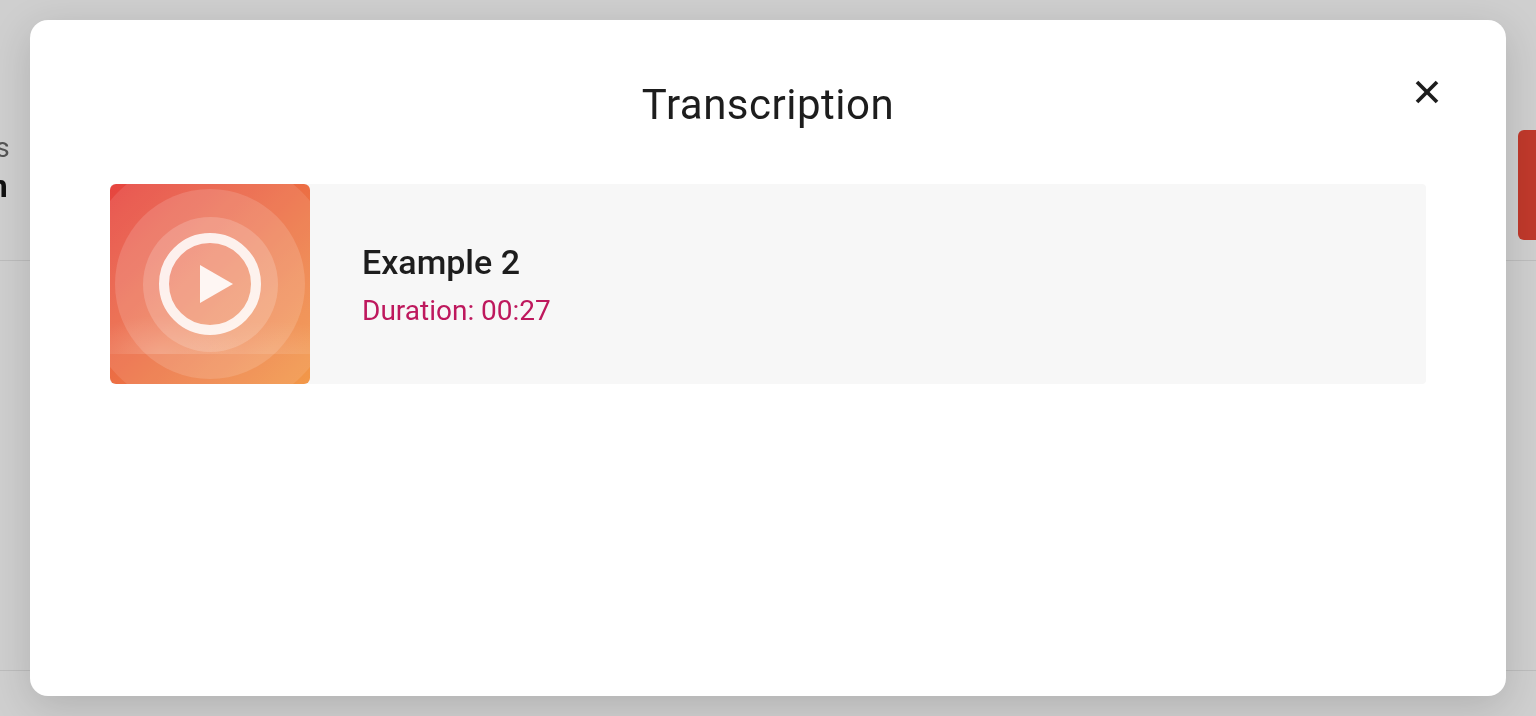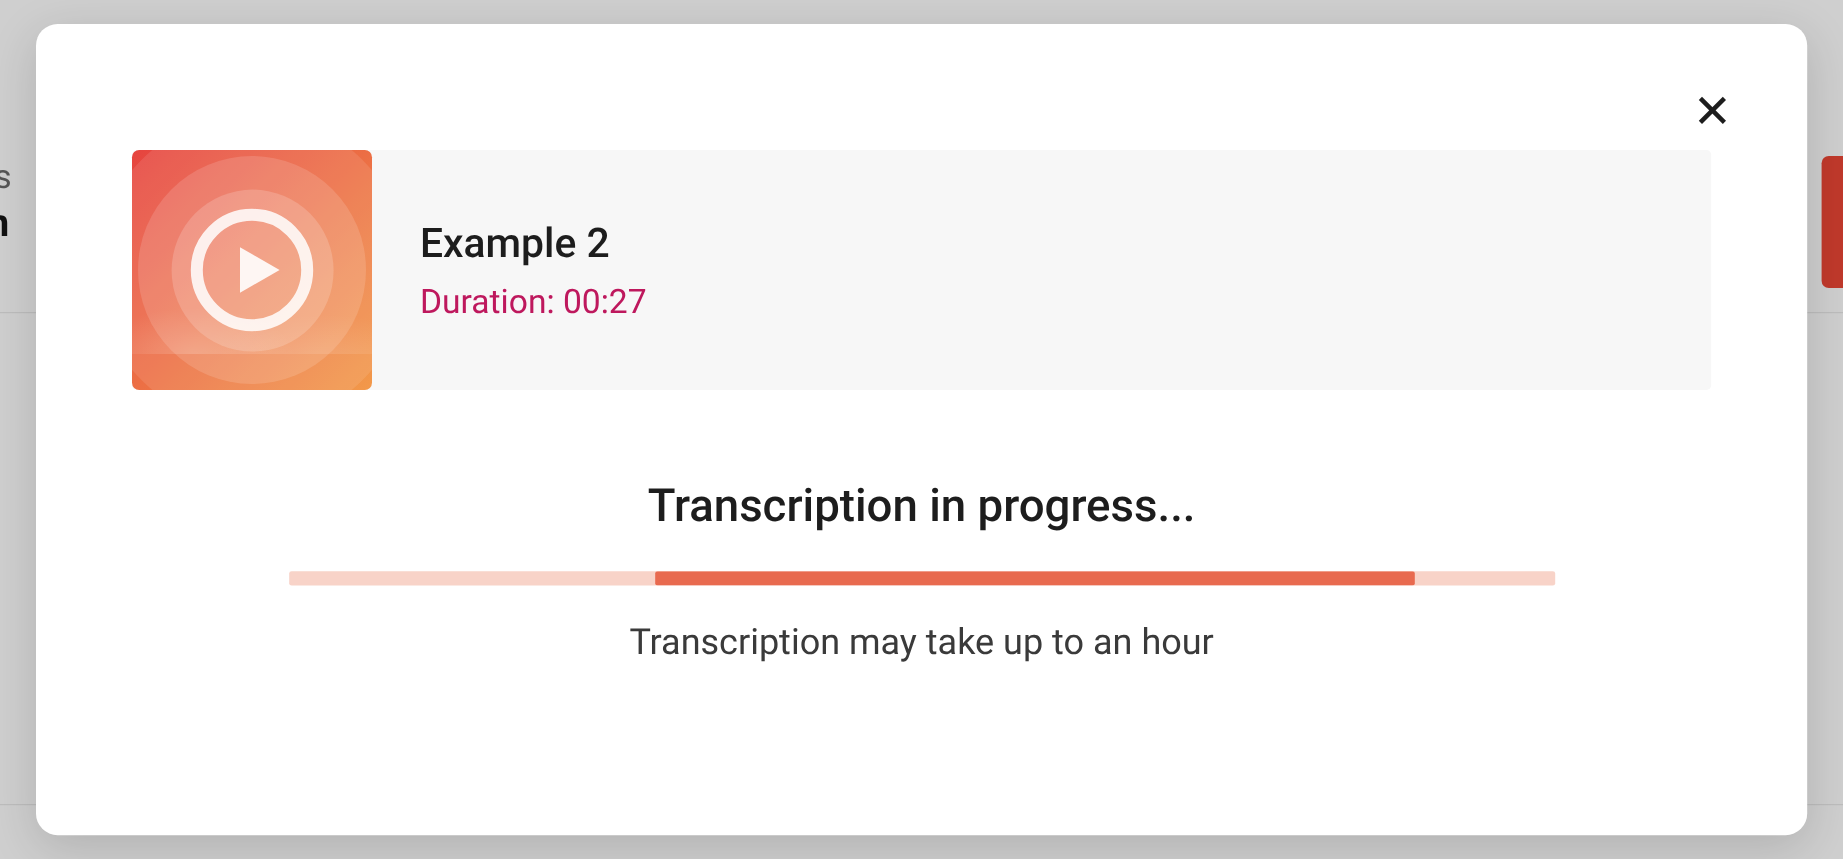--- a/index.html
+++ b/index.html
@@ -88,20 +88,21 @@
     }
 
     .media-row {
       display: flex;
       align-items: center;
       background: #f7f7f7;
       border-radius: 4px;
       margin-top: 55px;
       height: 200px;
       padding-right: 40px;
+      gap: 12px;
     }
     .thumb {
       width: 200px;
       height: 200px;
       border-radius: 6px;
       flex: 0 0 auto;
       position: relative;
       overflow: hidden;
       background: linear-gradient(135deg, #e6443f 0%, #f2994a 100%);
       display: flex;
@@ -193,39 +194,33 @@
 
 <div class="modal">
 
   <button class="close-btn" aria-label="Close">
     <svg viewBox="0 0 24 24" fill="none">
       <line x1="4" y1="4" x2="20" y2="20"></line>
       <line x1="20" y1="4" x2="4" y2="20"></line>
     </svg>
   </button>
 
+  <h1 class="modal-title">Transcription</h1>
 
   <div class="media-row">
     <div class="thumb">
       <div class="ring1"></div>
       <div class="ring2"></div>
       <div class="ring3"></div>
       <div class="wave"></div>
       <svg class="play" viewBox="0 0 110 110">
         <circle cx="55" cy="55" r="46" fill="none" stroke="rgba(255,255,255,0.85)" stroke-width="10"></circle>
         <polygon points="45,36 45,74 78,55" fill="rgba(255,255,255,0.9)"></polygon>
       </svg>
     </div>
     <div class="media-meta">
       <div class="media-title">Example 2</div>
       <div class="media-duration">Duration: 00:27</div>
     </div>
   </div>
 
-  <div class="status-block">
-    <div class="status-title">Transcription in progress...</div>
-    <div class="progress-track" style="background: rgb(248, 211, 200);">
-      <div class="progress-fill" style="background: rgb(232, 106, 79); left: 29%; width: 60%;"></div>
-    </div>
-    <div class="status-hint">Transcription may take up to an hour</div>
-  </div>
 
 </div>
 
 </body></html>

